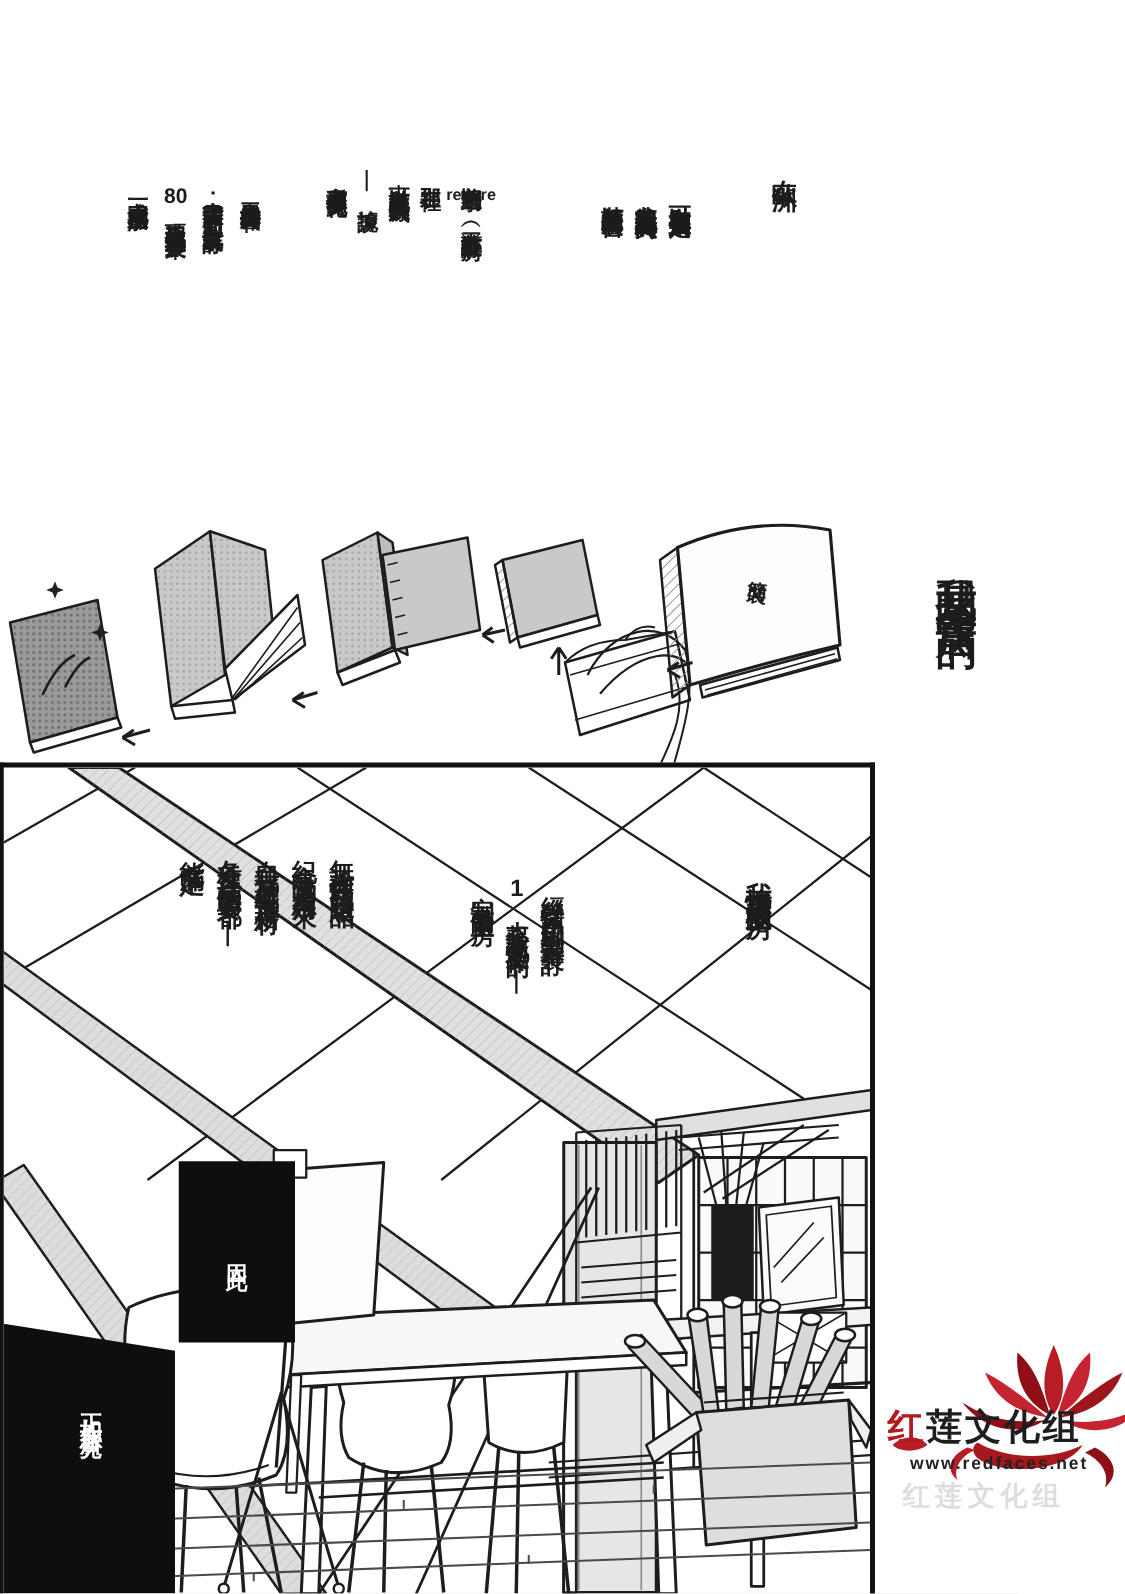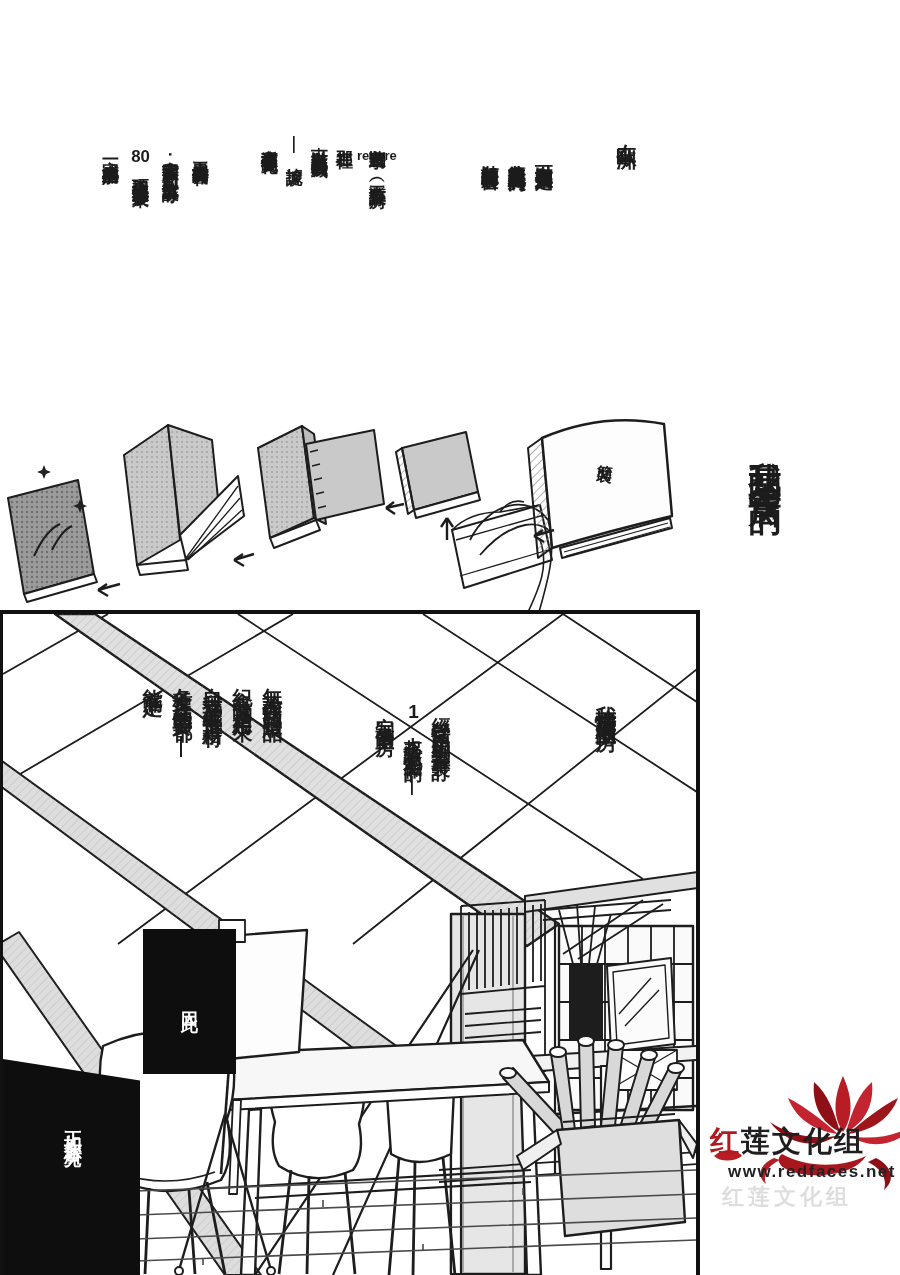--- a/index.html
+++ b/index.html
@@ -58,21 +58,21 @@
     background:#0e0e0e; z-index:4;
     clip-path:polygon(0 0, 100% 10%, 100% 100%, 0 100%);
   }
   #corner-text { left:58px; top:502px; color:#ffffff; font-size:18px; letter-spacing:5px; z-index:5; }
 
   
   .logo { position:absolute; left:708px; top:1070px; width:212px; height:150px; z-index:7; }
   .logo svg { position:absolute; left:0; top:0; }
   .logo-name { position:absolute; left:2px; top:52px; font-size:29px; font-weight:bold; letter-spacing:2px; color:#1e1e1e; }
   .logo-name .red { color:#b01b1f; }
-  .logo-url  { position:absolute; left:20px; top:92px; font-size:17px; font-weight:bold; letter-spacing:1.5px; color:#222; }
+  .logo-url  { position:absolute; left:20px; top:92px; font-size:14px; font-weight:bold; letter-spacing:1.5px; color:#222; }
   .logo-ghost { position:absolute; left:14px; top:112px; font-size:22px; font-weight:bold; letter-spacing:4px; color:#000; opacity:0.13; }
 </style>
 </head>
 <body>
 
 <div class="page">
 
   <svg id="books-art" width="700" height="610" viewBox="0 0 700 610">
     <defs>
       <pattern id="dots" width="5" height="5" patternUnits="userSpaceOnUse">

